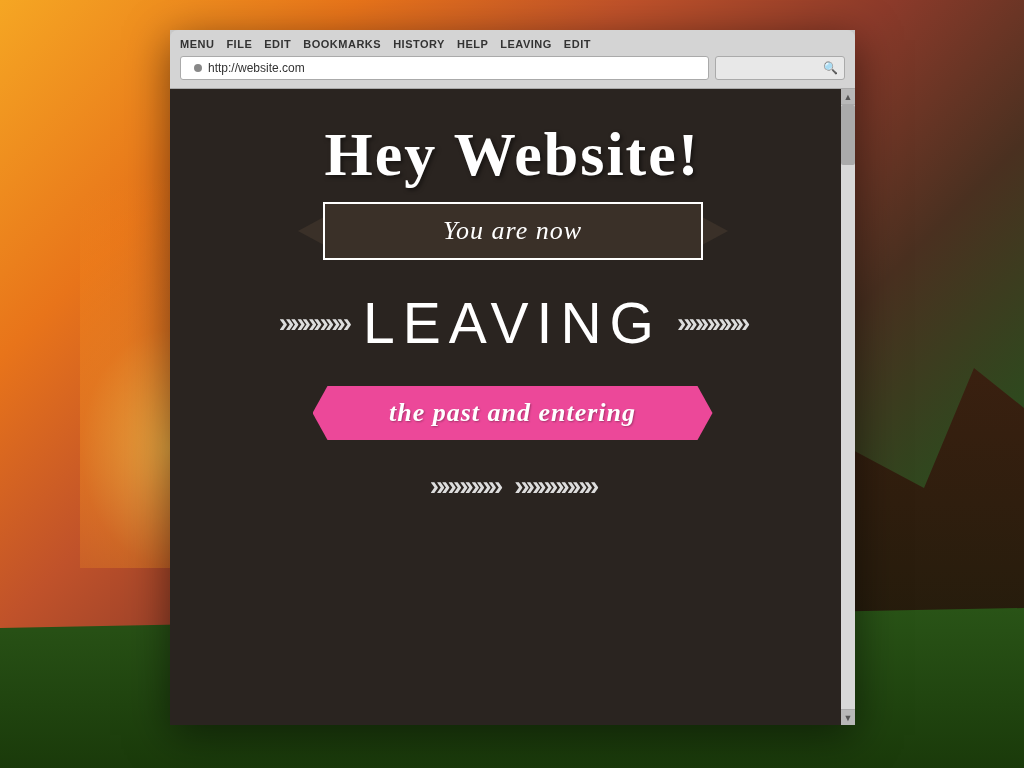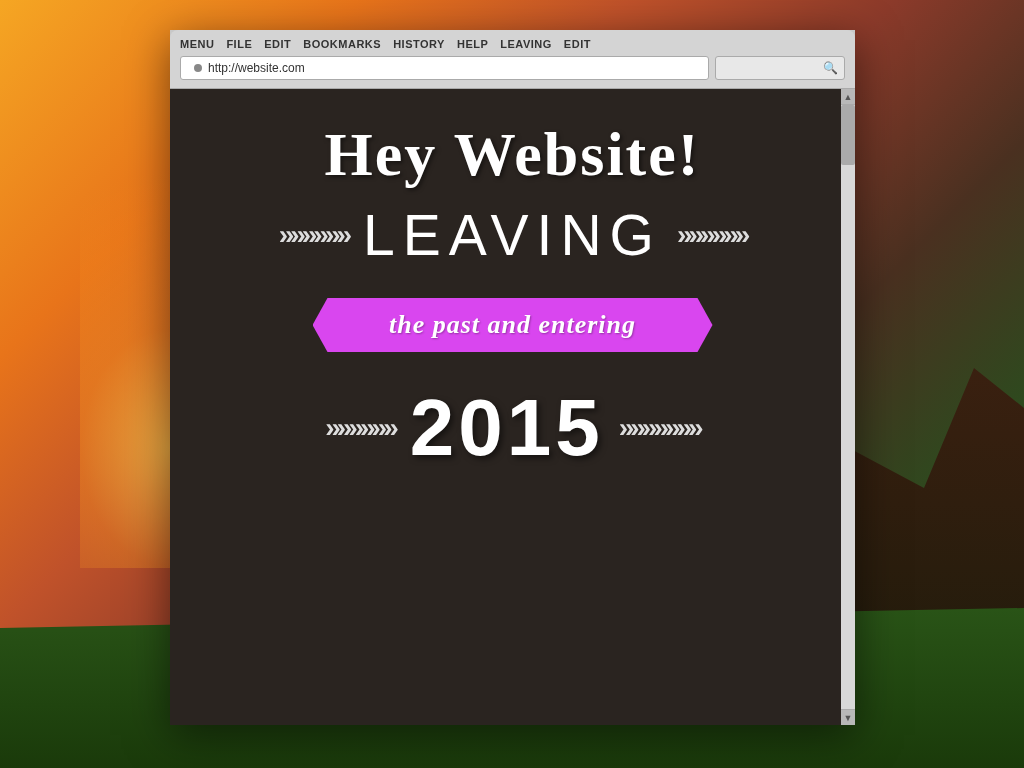--- a/index.html
+++ b/index.html
@@ -276,21 +276,21 @@
       font-weight: 300;
       color: white;
       letter-spacing: 8px;
       font-family: Arial, sans-serif;
       text-transform: uppercase;
     }
 
     
     .brown-banner {
       position: relative;
-      background: #d946ef;
+      background: #ec4899;
       padding: 12px 60px;
       margin-bottom: 30px;
       clip-path: polygon(15px 0%, calc(100% - 15px) 0%, 100% 50%, calc(100% - 15px) 100%, 15px 100%, 0% 50%);
       width: 400px;
       text-align: center;
     }
 
     .brown-banner-text {
       font-family: Georgia, 'Times New Roman', serif;
       font-style: italic;
@@ -356,30 +356,45 @@
     <div class="scrollbar">
       <div class="scrollbar-up">▲</div>
       <div class="scrollbar-track">
         <div class="scrollbar-thumb"></div>
       </div>
       <div class="scrollbar-down">▼</div>
     </div>
 
     <h1 class="hey-title">Hey Website!</h1>
 
+    <div class="ribbon-container">
+      <div style="position:relative; display:flex; align-items:center; justify-content:center; width:420px;">
+
+        <div style="position:absolute; left:-5px; z-index:1; width:50px; height:54px; overflow:hidden;">
+          <div style="width:0; height:0; border-top:27px solid transparent; border-bottom:27px solid transparent; border-right:50px solid #3a3028;"></div>
+        </div>
+
+        <div class="ribbon-band">
+          <span class="ribbon-text">You are now</span>
+        </div>
+
+        <div style="position:absolute; right:-5px; z-index:1; width:50px; height:54px; overflow:hidden; display:flex; justify-content:flex-end;">
+          <div style="width:0; height:0; border-top:27px solid transparent; border-bottom:27px solid transparent; border-left:50px solid #3a3028;"></div>
+        </div>
+      </div>
+    </div>
 
     <div class="leaving-row">
       <span class="arrows">»»»»»»</span>
       <span class="leaving-text">LEAVING</span>
       <span class="arrows">»»»»»»</span>
     </div>
 
     <div class="brown-banner">
       <span class="brown-banner-text">the past and entering</span>
     </div>
 
     <div class="year-row">
       <span class="arrows">»»»»»»</span>
-      <span class="year-text">2015</span>
       <span class="arrows">»»»»»»»</span>
     </div>
   </div>
 </div>
 
 </body></html>

